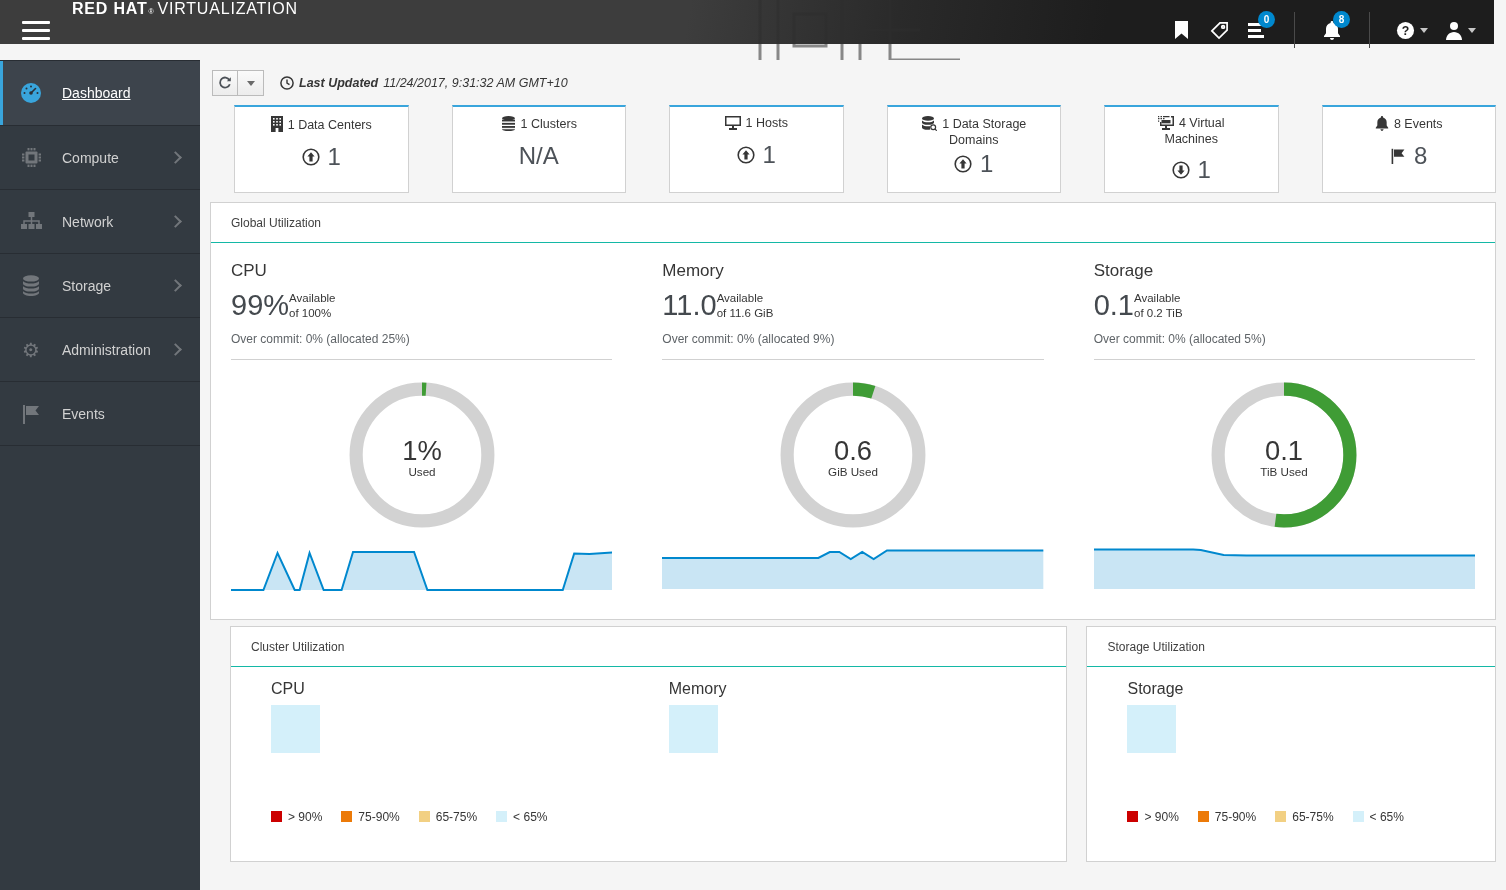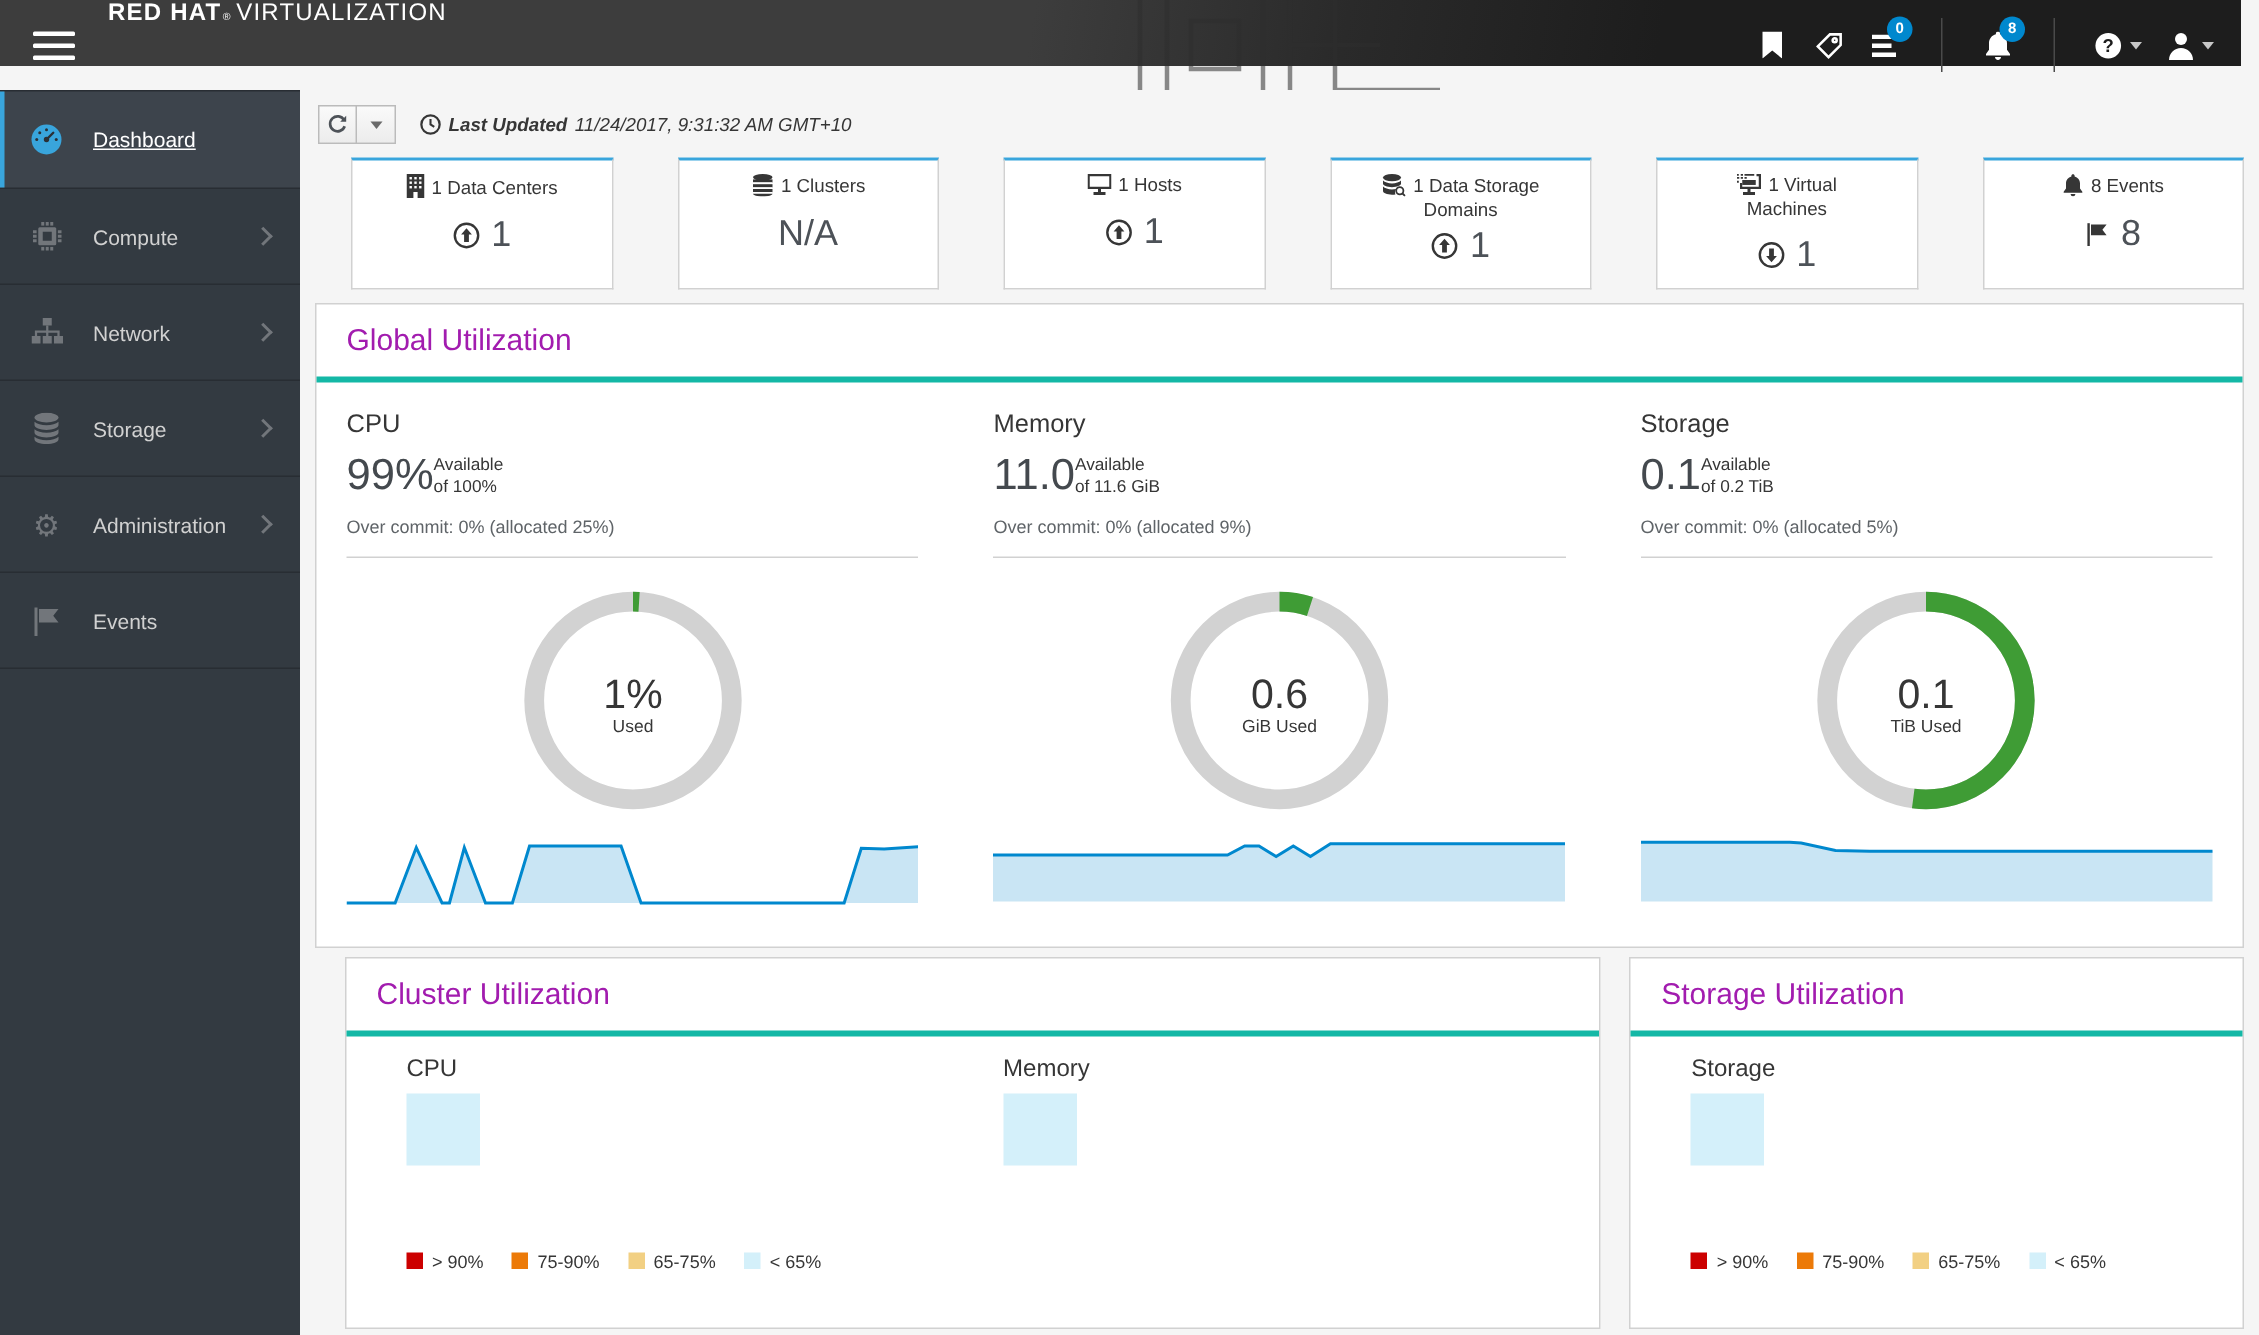--- a/index.html
+++ b/index.html
@@ -55,21 +55,21 @@
   
   .cards-row { display:grid; grid-template-columns:repeat(6,1fr); gap:19px; }
   .card { background:#fff; border:1px solid #d1d1d1; border-top:2px solid #39a5dc; height:88px; text-align:center; padding:9px 6px 6px; cursor:pointer;margin-left:24px; }
   .card-title { font-size:12.5px; color:#363636; line-height:1.25; padding:0 26px; }
   .card-title svg { vertical-align:-3px; margin-right:5px; }
   .card-value { margin-top:9px; font-size:24px; font-weight:300; color:#4d5258; display:flex; align-items:center; justify-content:center; gap:8px; }
   .card.tall-title .card-value { margin-top:2px; }
 
   
   .panel { background:#fff; border:1px solid #d1d1d1; }
-  .panel-heading { font-size:20px; color:#a21caf; padding:13px 20px 12px; border-bottom:4px solid #14b8a6; }
+  .panel-heading { font-size:12px; color:#404040; padding:13px 20px 12px; border-bottom:1px solid #14b8a6; }
   .global-panel { margin-top:9px; }
   .global-body { display:grid; grid-template-columns:1fr 1fr 1fr; gap:50px; padding:4px 20px 26px; }
   .util-col h3 { font-size:17px; font-weight:400; color:#363636; margin:14px 0 10px; }
   .bignum-row { display:flex; align-items:center; }
   .bignum { font-size:29px; font-weight:300; color:#44494e; line-height:1; }
   .avail { font-size:11.5px; color:#363636; line-height:1.3; }
   .overcommit { font-size:12px; color:#5f6468; margin:11px 0 13px; }
   .util-col hr { border:none; border-top:1px solid #d1d1d1; }
   .donut-wrap { display:flex; justify-content:center; margin:19px 0 12px; }
   .donut-num { font-size:27px; font-weight:300; fill:#363636; }
@@ -378,21 +378,21 @@
       </div>
 
       <div class="card">
         <div class="card-title">
           <svg width="16" height="14" viewBox="0 0 16 14">
               <g fill="#363636">
                 <path d="M0 2h1.5v1.2H0zM2.5 2H4v1.2H2.5zM5 2h1.5v1.2H5zM0 0h1.2v1.2H0zM2.5 0H4v1.2H2.5zM5 0h6.5v1.2H5zM0 4.5h1.2v1.3H0z"></path>
                 <path d="M13 0h3v10h-7v2h3v2H4v-2h3v-2H2V6h1.5v2.5h11v-7H13z"></path>
                 <rect x="3.5" y="4" width="9" height="3.3"></rect>
               </g>
-            </svg><span>1 Virtual Machines</span>
+            </svg><span>4 Virtual Machines</span>
         </div>
         <div class="card-value">
           <svg width="18" height="18" viewBox="0 0 18 18">
               <circle cx="9" cy="9" r="7.8" fill="none" stroke="#363636" stroke-width="1.6"></circle>
               <path fill="#363636" d="M9 13.8L5.4 9.6h2V4.6h3.2v5h2z"></path>
             </svg>
           <span>1</span>
         </div>
       </div>
 

